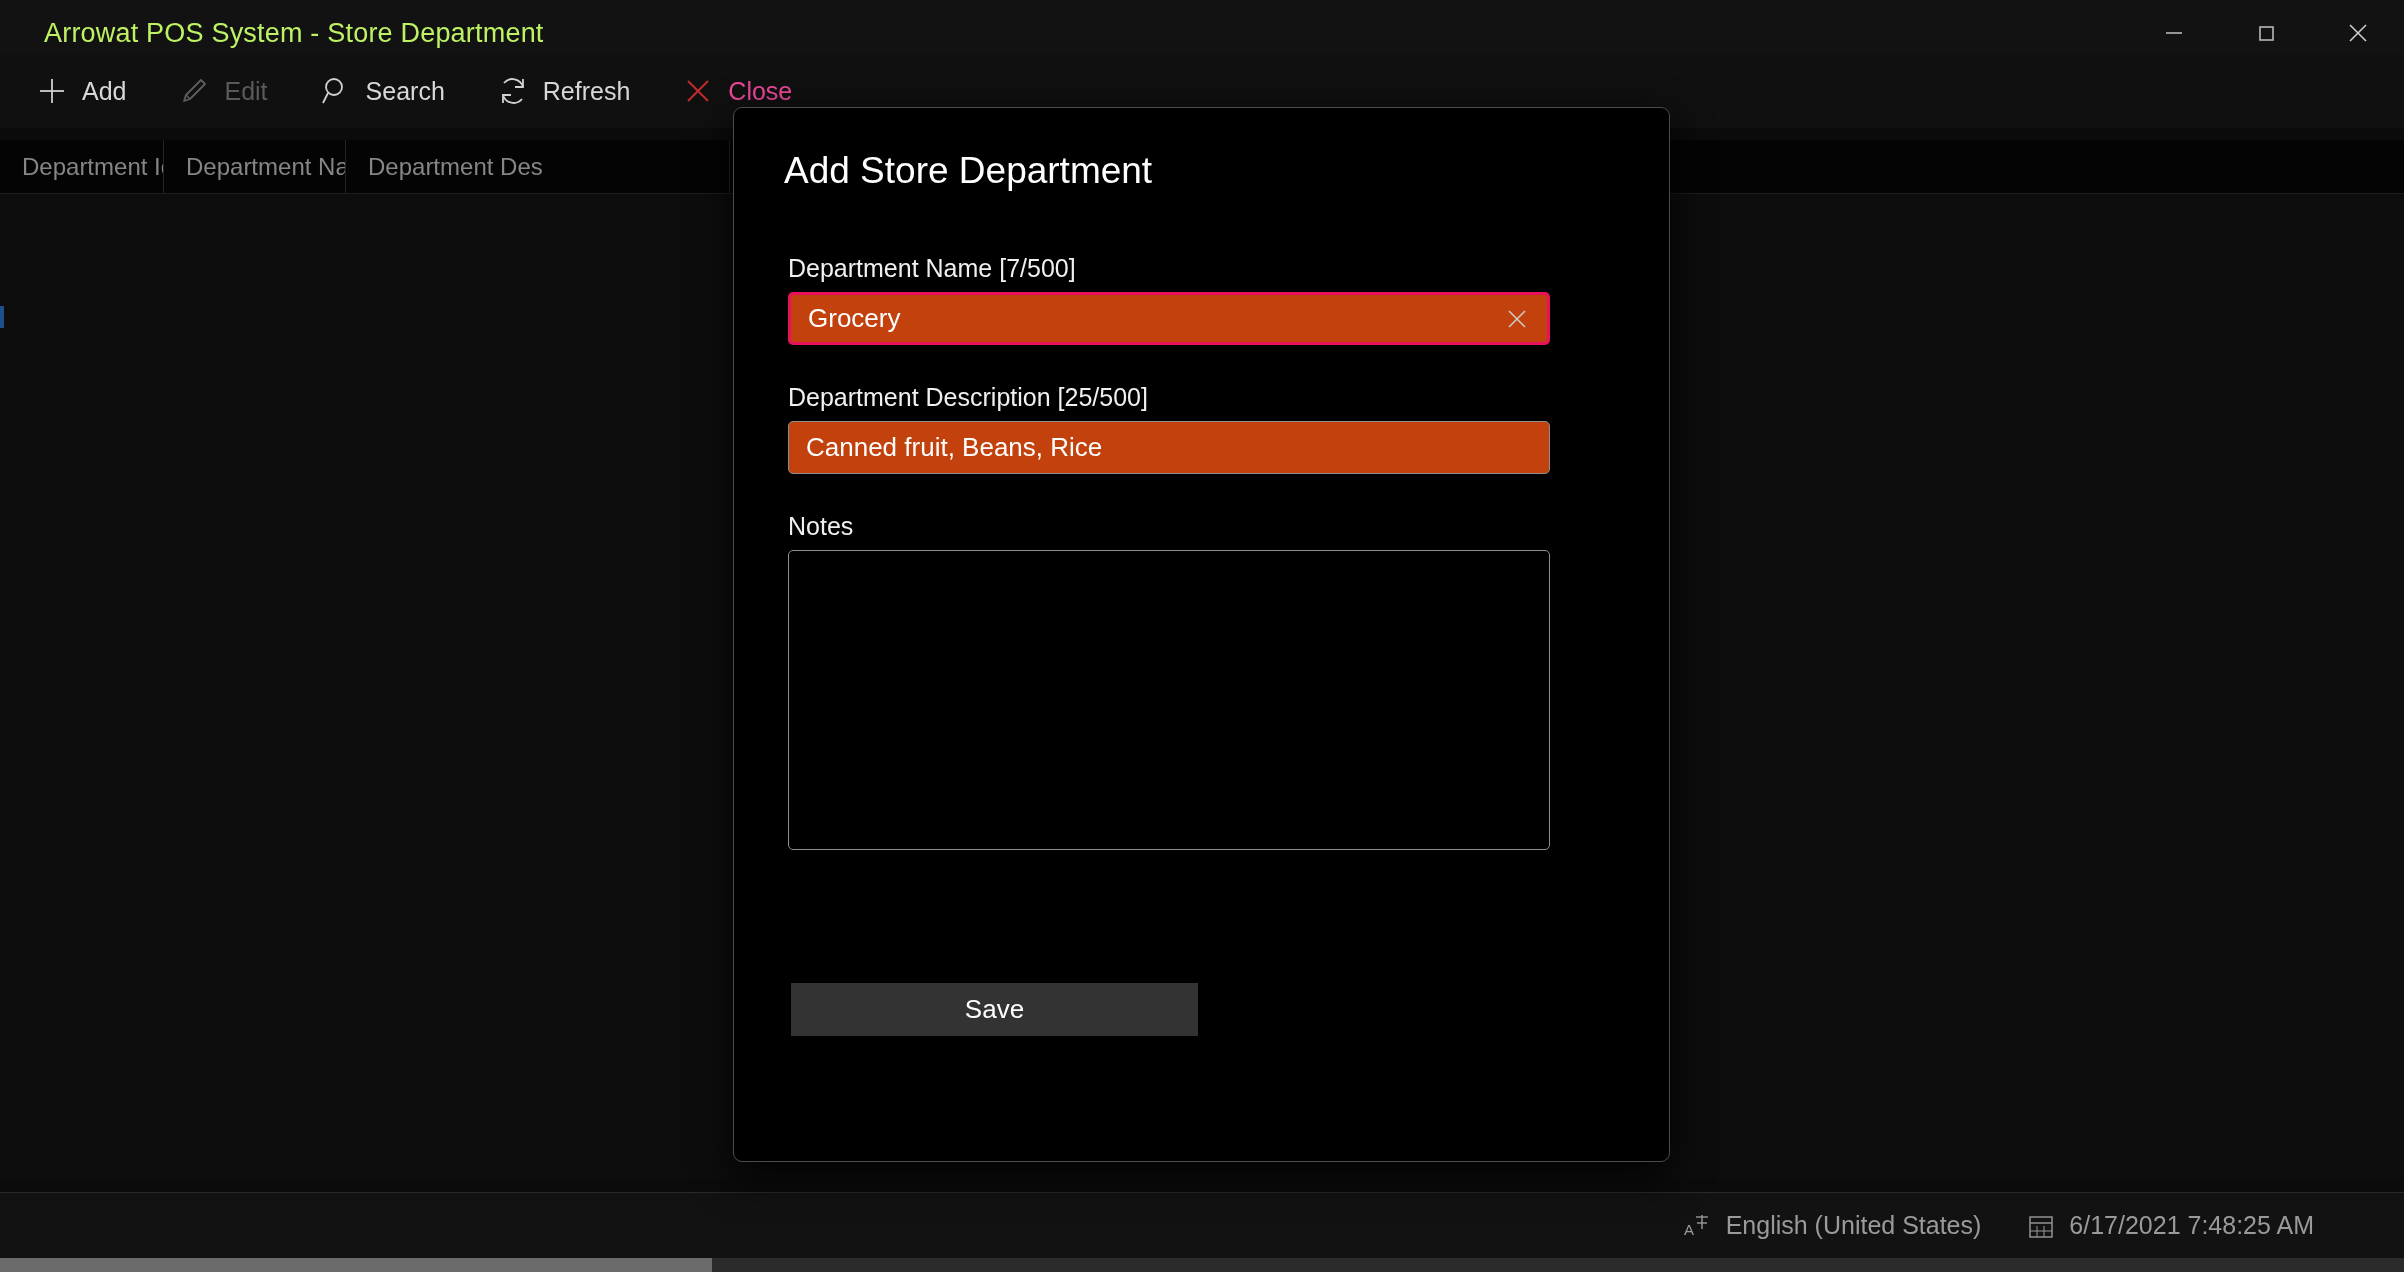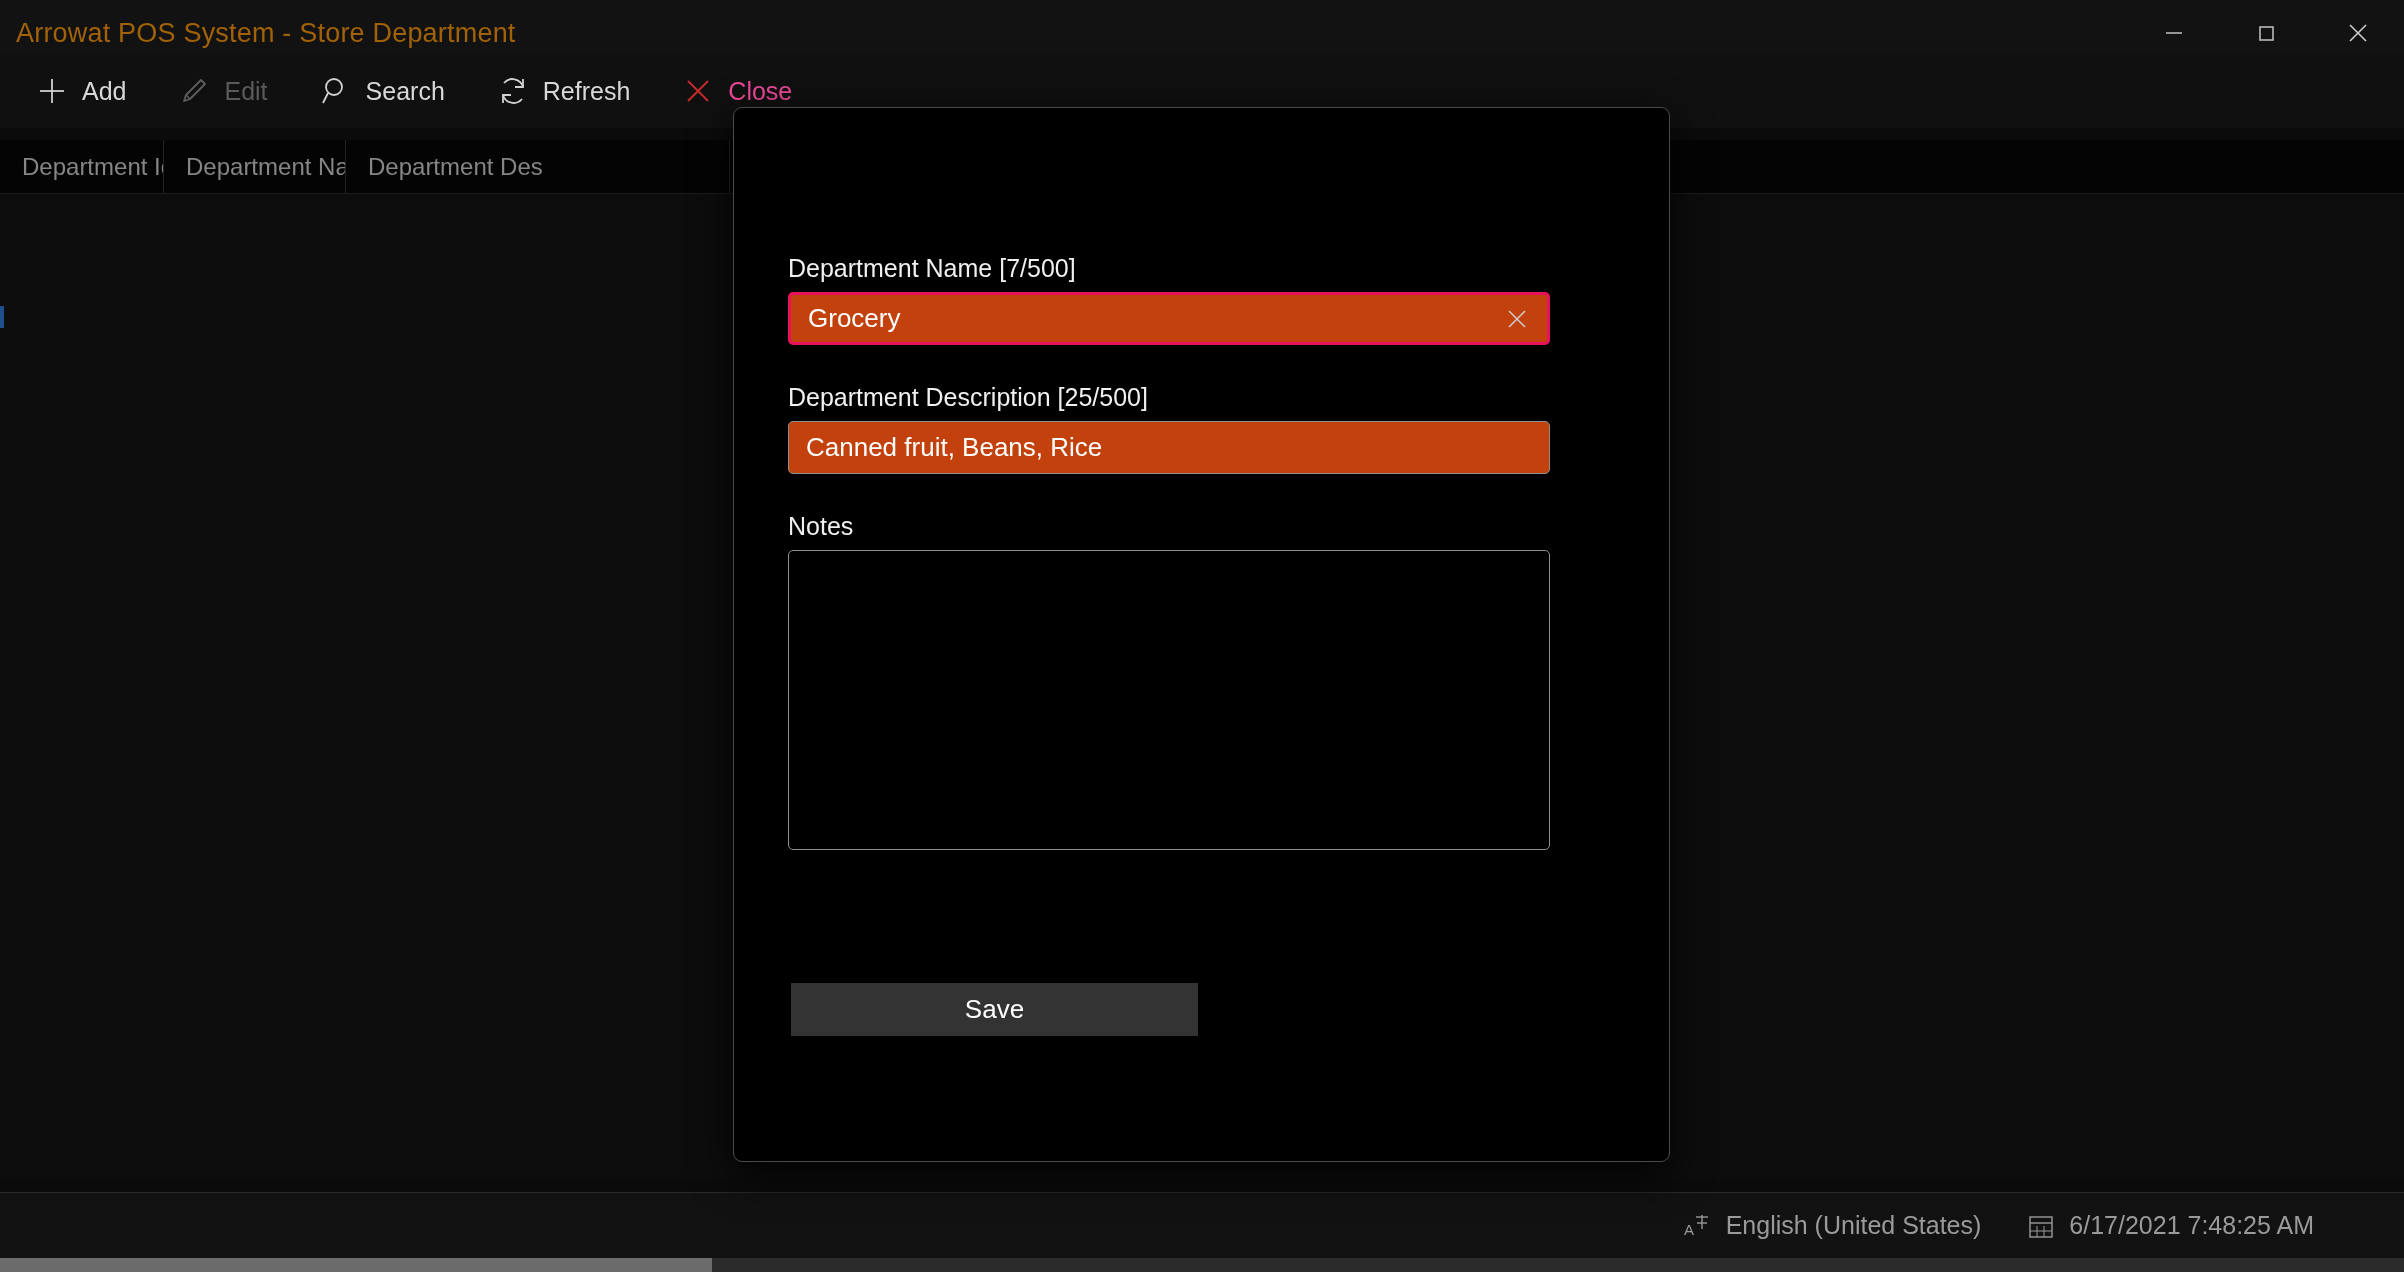--- a/index.html
+++ b/index.html
@@ -23,23 +23,23 @@
   .titlebar {
     position: absolute;
     top: 0; left: 0;
     width: 2404px;
     height: 66px;
     background: #121212;
     display: flex;
     align-items: center;
   }
   .titlebar-text {
-    margin-left: 16px;
+    margin-left: 44px;
     font-size: 27px;
-    color: #a16207;
+    color: #bef264;
     letter-spacing: .2px;
     white-space: nowrap;
   }
   .win-controls {
     position: absolute;
     right: 0; top: 0;
     height: 66px;
     display: flex;
   }
   .win-btn {
@@ -374,20 +374,21 @@
       <span class="status-text">6/17/2021 7:48:25 AM</span>
     </div>
   </div>
 
   <div class="bottom-scroll">
     <div class="bottom-scroll-thumb"></div>
   </div>
 
   <div class="dialog">
 
+    <div class="dialog-title">Add Store Department</div>
 
     <div class="field" style="top:146px;">
       <div class="field-label">Department Name [7/500]</div>
       <div class="input-box focused">
         <span class="input-value">Grocery</span>
         <span class="clear-btn">
           <svg width="26" height="26" viewBox="0 0 26 26">
               <line x1="5" y1="5" x2="21" y2="21" stroke="#cccccc" stroke-width="1.6"></line>
               <line x1="21" y1="5" x2="5" y2="21" stroke="#cccccc" stroke-width="1.6"></line>
             </svg>

